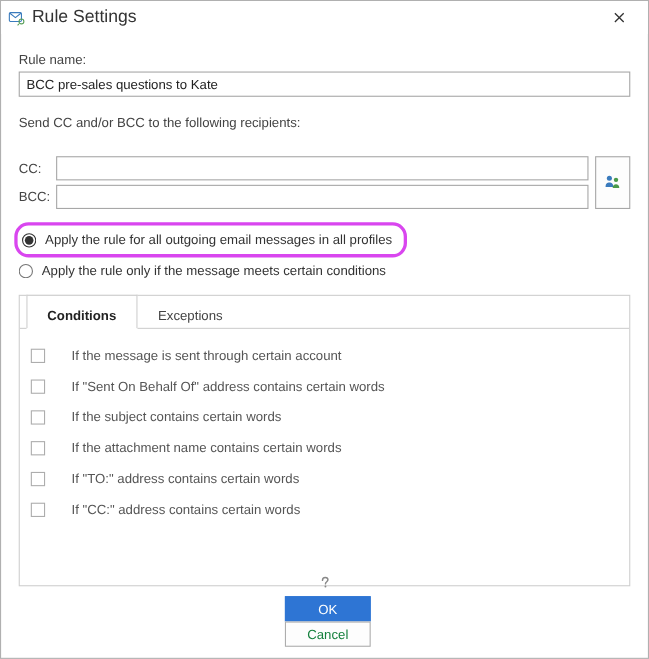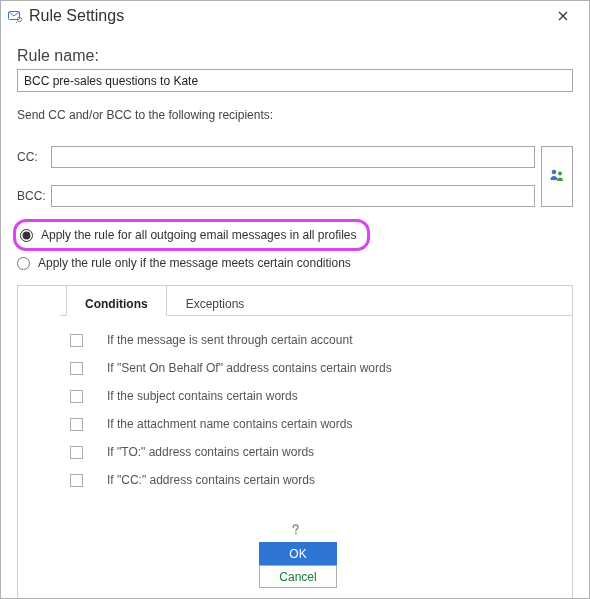--- a/index.html
+++ b/index.html
@@ -33,21 +33,21 @@
     justify-content: center;
     cursor: default;
   }
   .close-btn svg { width: 10px; height: 10px; }
 
   .content {
     padding: 10px 16px 0 16px;
   }
 
   .form-label {
-    font-size: 16px;
+    font-size: 12px;
     color: #444;
     margin: 6px 0 4px 0;
     display: block;
   }
 
   .rule-name-input {
     width: 100%;
     height: 23px;
     border: 1px solid #a7a7a7;
     padding: 2px 6px;
@@ -62,21 +62,21 @@
     margin-bottom: 24px;
     font-size: 12px;
     color: #444;
   }
 
   .recip-row {
     display: flex;
     align-items: stretch;
     gap: 6px;
   }
-  .recip-fields { flex: 1; display: flex; flex-direction: column; gap: 17px; }
+  .recip-fields { flex: 1; display: flex; flex-direction: column; gap: 4px; }
   .recip-field { display: flex; align-items: center; }
   .recip-field label { width: 34px; font-size: 12px; color: #444; }
   .recip-input {
     flex: 1;
     height: 22px;
     border: 1px solid #a7a7a7;
     background: #fff;
     padding: 2px 4px;
     font-family: inherit;
     font-size: 12px;
@@ -109,23 +109,22 @@
     border: 3px solid #d946ef;
     border-radius: 13px;
     padding: 3px 10px 3px 4px;
     display: inline-flex;
     margin-left: -4px;
   }
 
   .tabs-wrap {
     margin-top: 12px;
     border: 1px solid #cfcfcf;
-    height: 331px;
-    background: #fff;
-    padding-left: 42px;
+    height: 265px;
+    background: #fff;
   }
   .tab-strip {
     display: flex;
     height: 30px;
     position: relative;
     top: -1px;
   }
   .tab {
     padding: 6px 18px 0 18px;
     font-size: 12px;

